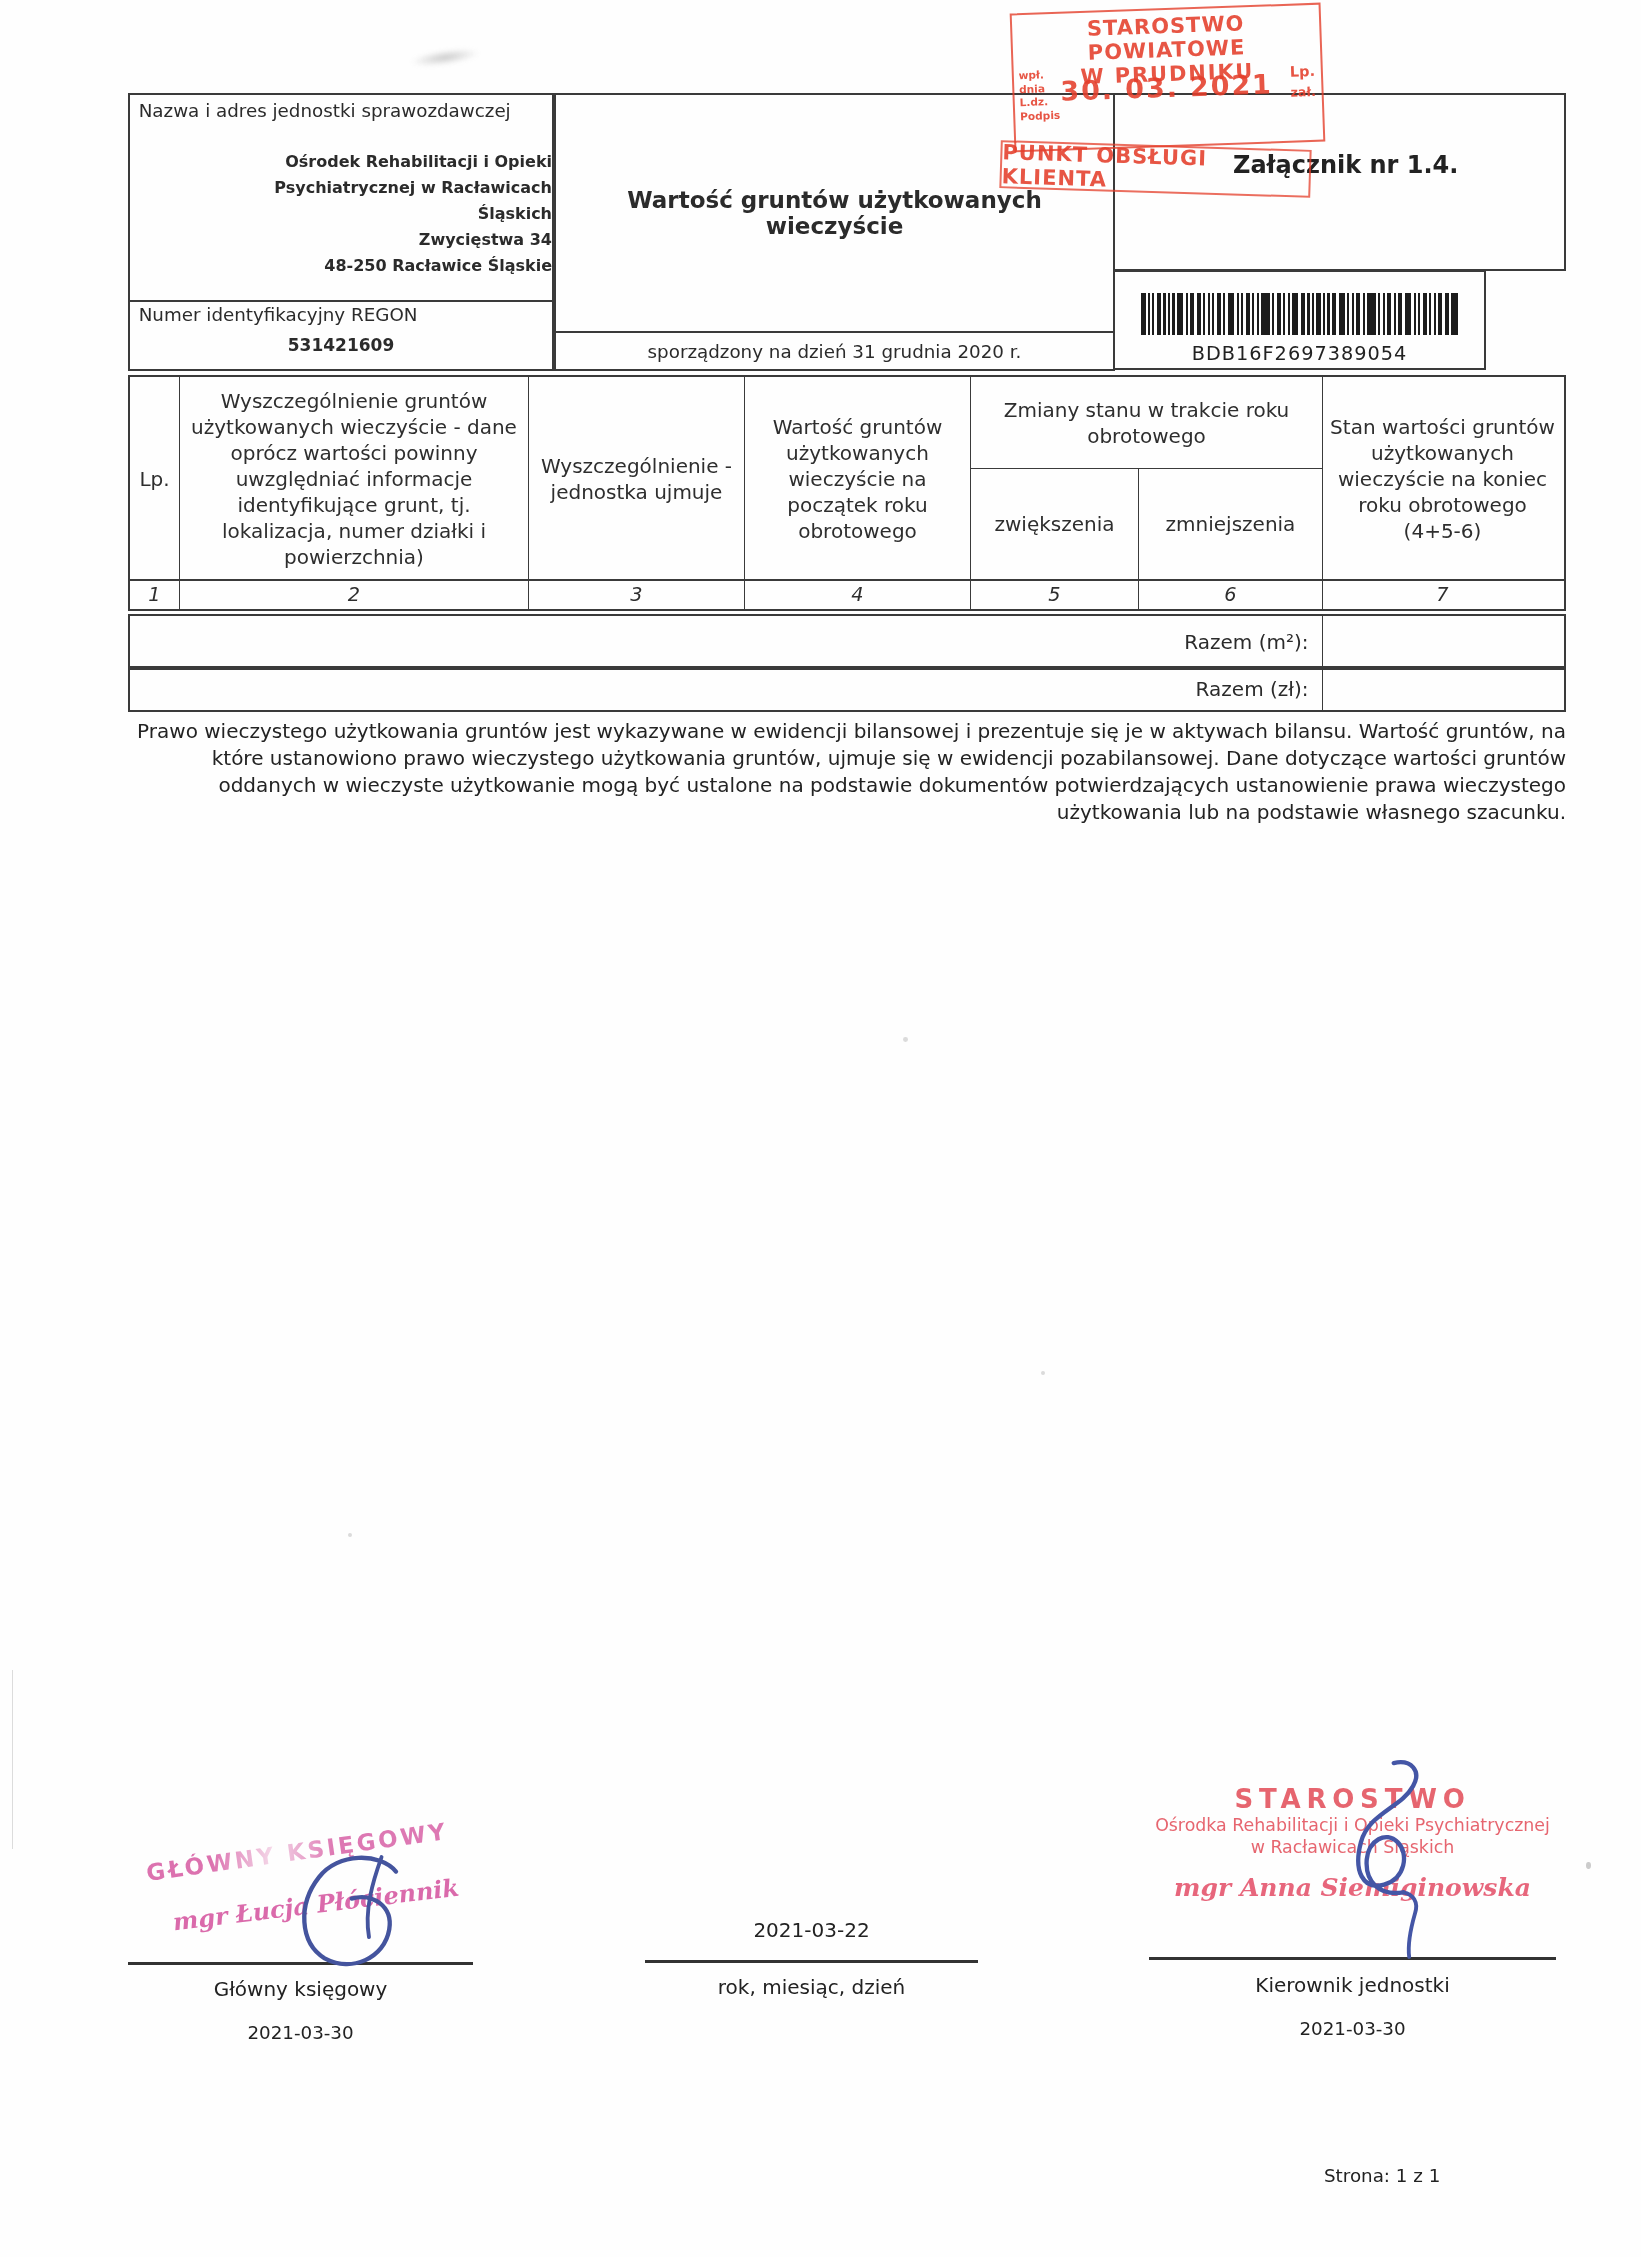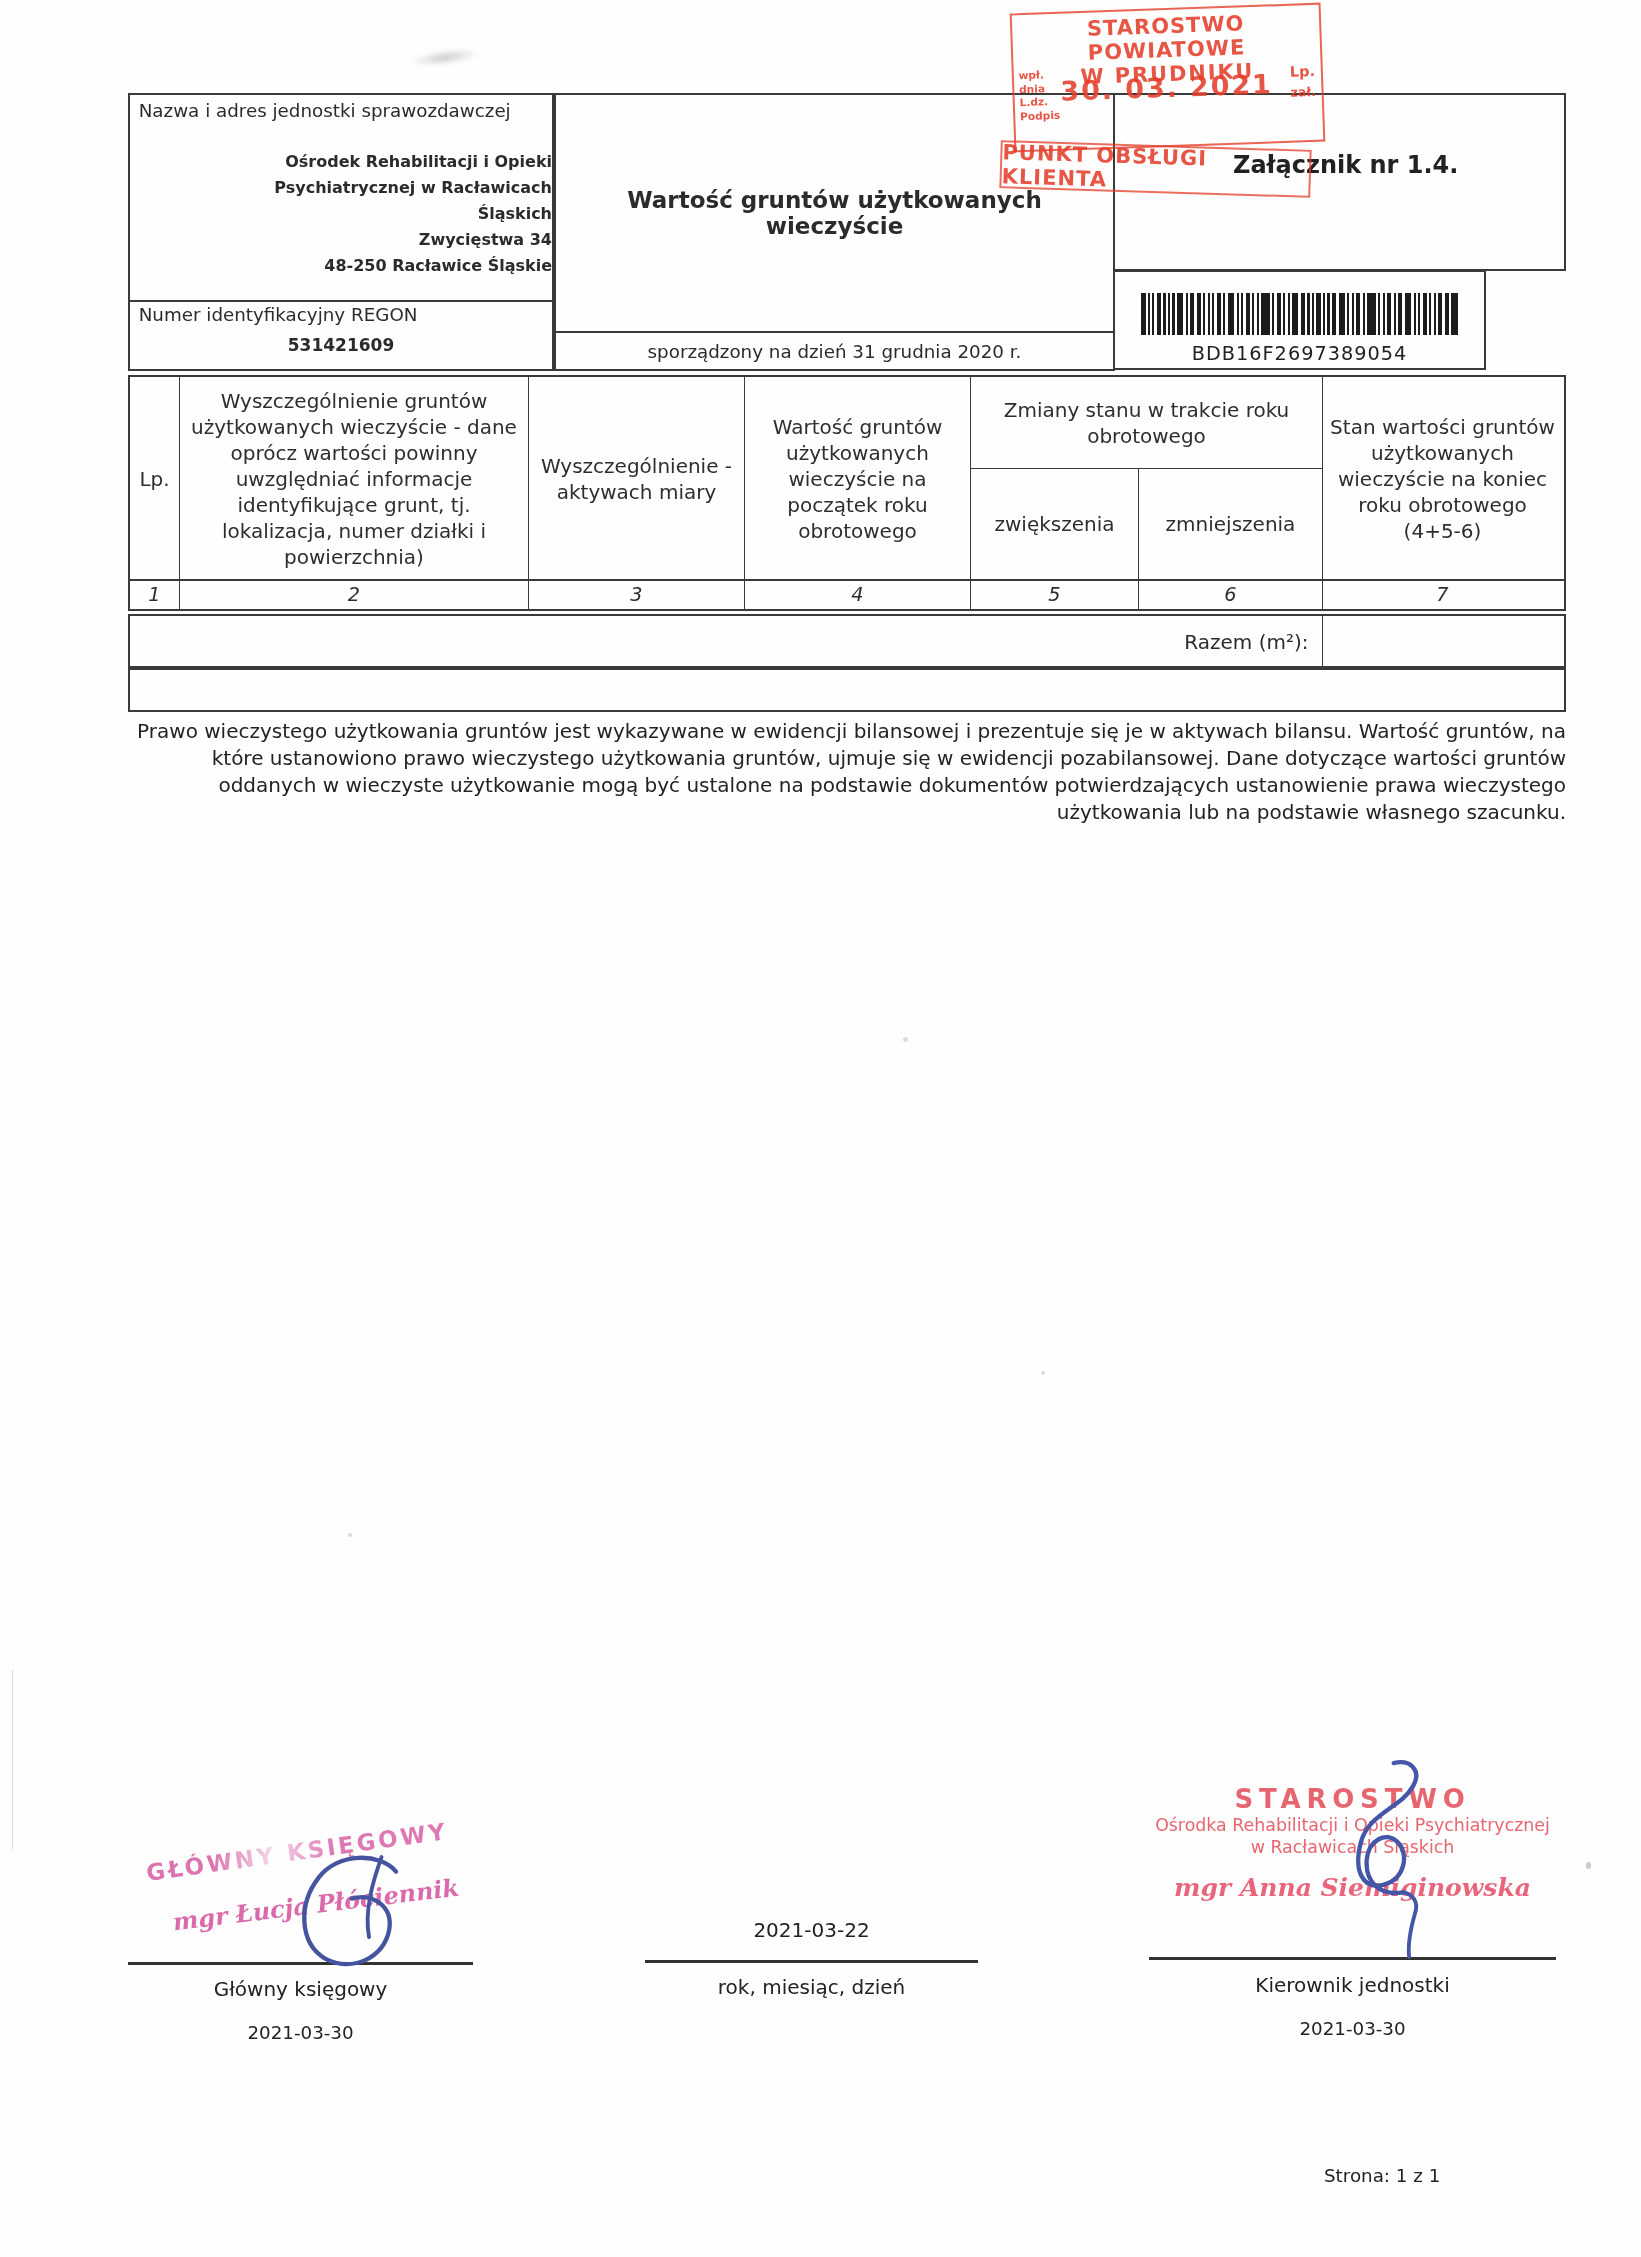--- a/index.html
+++ b/index.html
@@ -167,21 +167,21 @@
         <span style="width: 4.2px;"></span>
         <span style="width: 4.2px;"></span>
         <span style="width: 6.4px;"></span>
       </div>
     <div class="barcode-text">BDB16F2697389054</div>
   </div>
 
   <div class="tbl" style="left:128px;top:375px;width:1438px;height:205px;border-bottom:0;">
     <div class="cell bR" style="left:0;top:0;width:50px;height:100%;">Lp.</div>
     <div class="cell bR" style="left:50px;top:0;width:349px;height:100%;">Wyszczególnienie gruntów użytkowanych wieczyście - dane oprócz wartości powinny uwzględniać informacje identyfikujące grunt, tj. lokalizacja, numer działki i powierzchnia)</div>
-    <div class="cell bR" style="left:399px;top:0;width:216px;height:100%;">Wyszczególnienie - aktywach miary</div>
+    <div class="cell bR" style="left:399px;top:0;width:216px;height:100%;">Wyszczególnienie - jednostka ujmuje</div>
     <div class="cell bR" style="left:615px;top:0;width:226px;height:100%;">Wartość gruntów użytkowanych wieczyście na początek roku obrotowego</div>
     <div class="cell bR bB" style="left:841px;top:0;width:352px;height:92px;">Zmiany stanu w trakcie roku obrotowego</div>
     <div class="cell bR" style="left:841px;top:92px;width:168px;height:110px;">zwiększenia</div>
     <div class="cell bR" style="left:1009px;top:92px;width:184px;height:110px;">zmniejszenia</div>
     <div class="cell" style="left:1193px;top:0;width:239px;height:100%;">Stan wartości gruntów użytkowanych wieczyście na koniec roku obrotowego (4+5-6)</div>
   </div>
 
   <div class="tbl" style="left:128px;top:579px;width:1438px;height:32px;">
     <div class="cell num bR" style="left:0;top:0;width:50px;height:100%;">1</div>
     <div class="cell num bR" style="left:50px;top:0;width:349px;height:100%;">2</div>
@@ -190,20 +190,21 @@
     <div class="cell num bR" style="left:841px;top:0;width:168px;height:100%;">5</div>
     <div class="cell num bR" style="left:1009px;top:0;width:184px;height:100%;">6</div>
     <div class="cell num" style="left:1193px;top:0;width:239px;height:100%;">7</div>
   </div>
 
   <div class="razem-row" style="top:614px;height:56px;">
     <div class="razem-label">Razem (m²):</div>
     <div class="razem-value"></div>
   </div>
   <div class="razem-row" style="top:666px;height:46px;">
+    <div class="razem-label">Razem (zł):</div>
     <div class="razem-value"></div>
   </div>
 
   <p class="note">Prawo wieczystego użytkowania gruntów jest wykazywane w ewidencji bilansowej i prezentuje się je w aktywach bilansu. Wartość gruntów, na które ustanowiono prawo wieczystego użytkowania gruntów, ujmuje się w ewidencji pozabilansowej. Dane dotyczące wartości gruntów oddanych w wieczyste użytkowanie mogą być ustalone na podstawie dokumentów potwierdzających ustanowienie prawa wieczystego użytkowania lub na podstawie własnego szacunku.</p>
 
   <div class="sig-line" style="left:128px;top:1962px;width:345px;"></div>
   <div class="sig-label" style="left:128px;top:1977px;width:345px;">Główny księgowy</div>
   <div class="sig-date" style="left:128px;top:2022px;width:345px;">2021-03-30</div>
   <div class="acct-title pink">GŁÓWNY KSIĘGOWY</div>
   <div class="acct-name pink">mgr Łucja Płóciennik</div>

